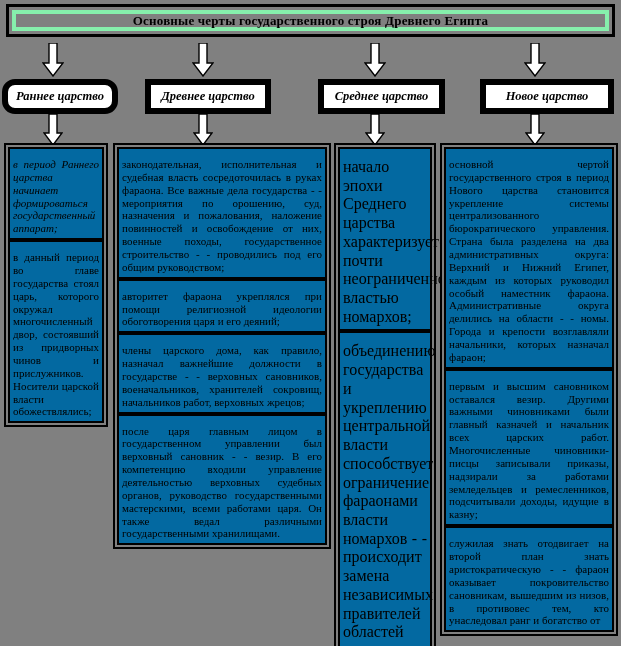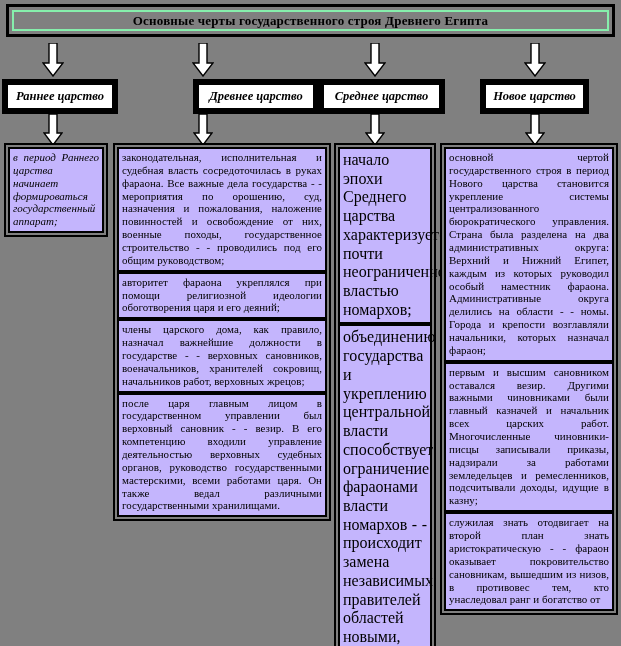--- a/index.html
+++ b/index.html
@@ -26,21 +26,21 @@
     border: 3px solid #000;
     box-sizing: border-box;
     background: #808080;
   }
   .title-inner {
     position: absolute;
     left: 3px;
     top: 3px;
     right: 3px;
     bottom: 3px;
-    border: 2px solid #86efac;
+    border: 4px solid #86efac;
     box-sizing: border-box;
     display: flex;
     align-items: center;
     justify-content: center;
   }
   .title-text {
     font-weight: bold;
     font-size: 13px;
     letter-spacing: .2px;
     white-space: nowrap;
@@ -82,22 +82,22 @@
   .column {
     position: absolute;
     border: 2px solid #000;
     box-sizing: border-box;
     background: #808080;
     padding: 2px;
   }
   .cell {
     border: 2px solid #000;
     box-sizing: border-box;
-    background: #c4b5fd;
-    padding: 2px 3px 3px 3px;
+    background: #0369a1;
+    padding: 9px 3px 3px 3px;
     font-size: 11px;
     line-height: 1.17;
     text-align: justify;
     text-align-last: left;
     hyphens: manual;
   }
   .cell + .cell { border-top-width: 2px; }
   .cell i { font-style: italic; }
 
   .c1 .cell { font-size: 11px; }
@@ -126,30 +126,30 @@
   <svg width="22" height="34" viewBox="0 0 22 34">
       <polygon points="7,0 15,0 15,20 21,20 11,33 1,20 7,20" fill="#ffffff" stroke="#000000" stroke-width="1.4"></polygon>
     </svg>
 </div>
 <div class="arrow" style="left:524px; top:43px;">
   <svg width="22" height="34" viewBox="0 0 22 34">
       <polygon points="7,0 15,0 15,20 21,20 11,33 1,20 7,20" fill="#ffffff" stroke="#000000" stroke-width="1.4"></polygon>
     </svg>
 </div>
 
-<div class="era-box" style="left:2px; top:79px; width:116px;">
+<div class="era-box" style="left:2px; top:79px; width:116px;border-radius:13px;">
   <span class="era-label">Раннее царство</span>
 </div>
-<div class="era-box" style="left:145px; top:79px; width:126px;margin-left:48px;">
+<div class="era-box" style="left:145px; top:79px; width:126px;">
   <span class="era-label">Древнее царство</span>
 </div>
 <div class="era-box" style="left:318px; top:79px; width:127px;">
   <span class="era-label">Среднее царство</span>
 </div>
-<div class="era-box" style="left:480px; top:79px; width:109px;">
+<div class="era-box" style="left:480px; top:79px; width:134px;">
   <span class="era-label">Новое царство</span>
 </div>
 
 <div class="arrow-small" style="left:43px; top:114px;">
   <svg width="20" height="32" viewBox="0 0 20 32">
       <polygon points="6,0 14,0 14,19 19,19 10,31 1,19 6,19" fill="#ffffff" stroke="#000000" stroke-width="1.4"></polygon>
     </svg>
 </div>
 <div class="arrow-small" style="left:193px; top:114px;">
   <svg width="20" height="32" viewBox="0 0 20 32">
@@ -162,20 +162,21 @@
     </svg>
 </div>
 <div class="arrow-small" style="left:525px; top:114px;">
   <svg width="20" height="32" viewBox="0 0 20 32">
       <polygon points="6,0 14,0 14,19 19,19 10,31 1,19 6,19" fill="#ffffff" stroke="#000000" stroke-width="1.4"></polygon>
     </svg>
 </div>
 
 <div class="column c1" style="left:4px; top:143px; width:104px;">
   <div class="cell"><i>в период Раннего царства начинает формироваться государственный аппарат;</i></div>
+  <div class="cell"><span>в данный период во главе государства стоял царь, которого окружал многочисленный двор, состоявший из придворных чинов и прислужников. Носители царской власти обожествлялись;</span></div>
 </div>
 
 <div class="column c2" style="left:113px; top:143px; width:218px;">
   <div class="cell"><span>законодательная, исполнительная и судебная власть сосредоточилась в руках фараона. Все важные дела государства - - мероприятия по орошению, суд, назначения и пожалования, наложение повинностей и освобождение от них, военные походы, государственное строительство - - проводились под его общим руководством;</span></div>
   <div class="cell"><span>авторитет фараона укреплялся при помощи религиозной идеологии обоготворения царя и его деяний;</span></div>
   <div class="cell"><span>члены царского дома, как правило, назначал важнейшие должности в государстве - - верховных сановников, военачальников, хранителей сокровищ, начальников работ, верховных жрецов;</span></div>
   <div class="cell"><span>после царя главным лицом в государственном управлении был верховный сановник - - везир. В его компетенцию входили управление деятельностью верховных судебных органов, руководство государственными мастерскими, всеми работами царя. Он также ведал различными государственными хранилищами.</span></div>
 </div>
 
 <div class="column c3" style="left:334px; top:143px; width:102px;">

